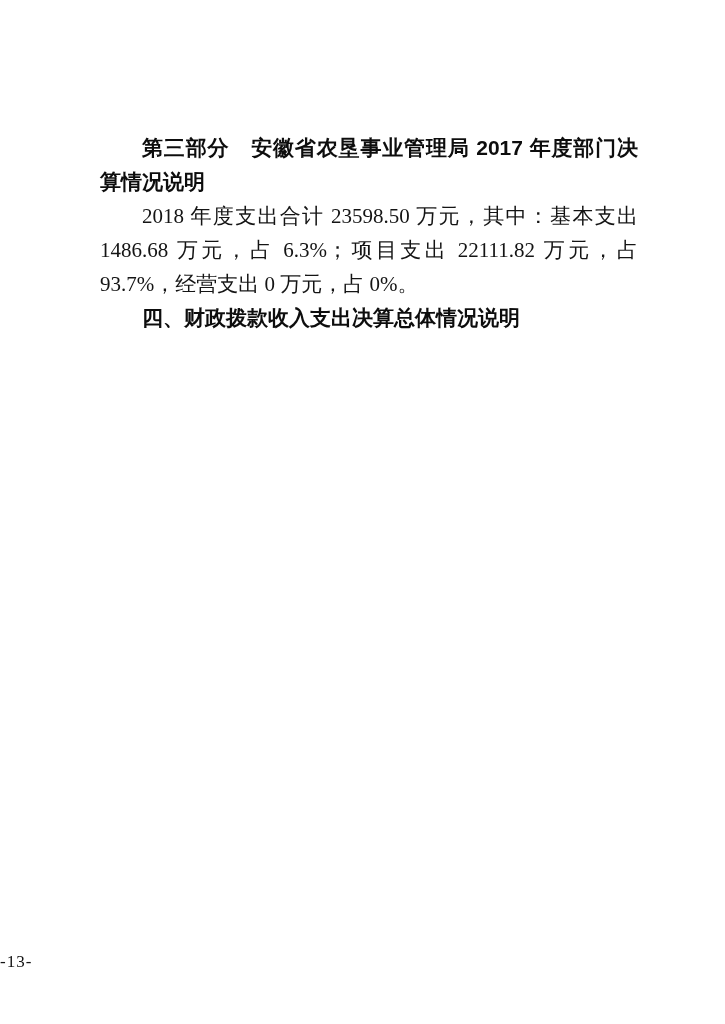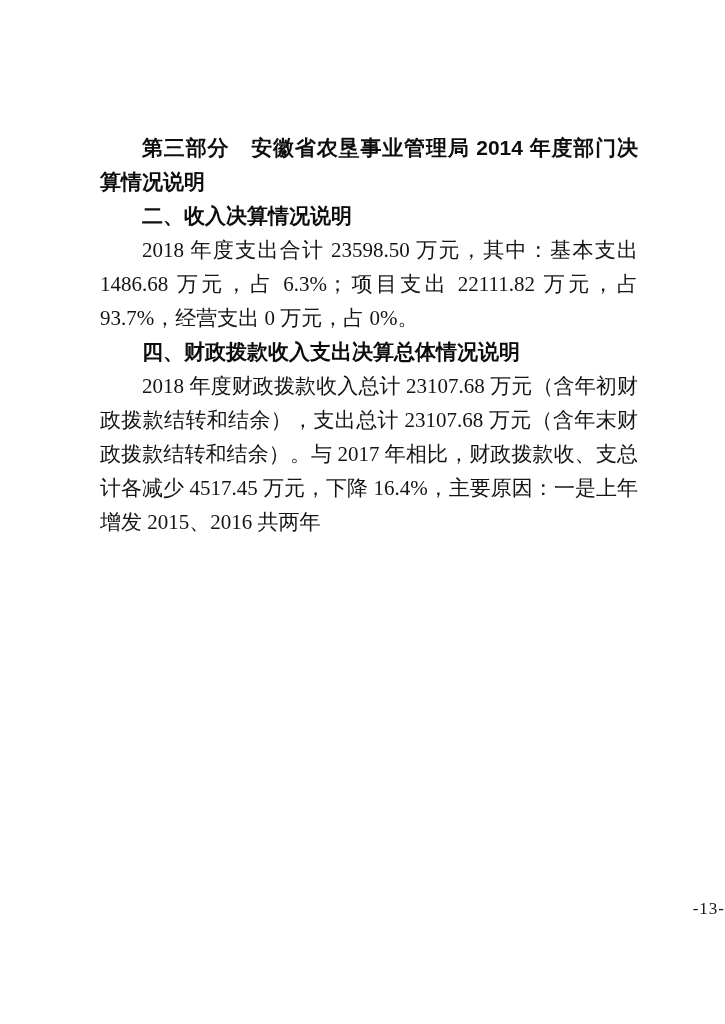--- a/index.html
+++ b/index.html
@@ -36,42 +36,40 @@
     font-weight: bold;
     font-family: "Liberation Sans", "DejaVu Sans", sans-serif;
     color: #0d0d0d;
   }
   .para {
     font-weight: normal;
   }
   .footer {
     position: absolute;
     left: 0;
-    top: 897px;
+    top: 950px;
     width: 100%;
-    text-align: right;
+    text-align: left;
     font-size: 17px;
     line-height: 24px;
     letter-spacing: 1px;
     color: #141414;
     font-family: "Liberation Serif", "DejaVu Serif", serif;
   }
 </style>
 </head>
 <body>
 
 <div class="page">
   <div class="content">
 
-    <p class="doc-title">第三部分　安徽省农垦事业管理局 2014 年度部门决算情况说明</p>
+    <p class="doc-title">第三部分　安徽省农垦事业管理局 2017 年度部门决算情况说明</p>
 
 
-    <p class="section-heading">二、收入决算情况说明</p>
 
     <p class="para">2018 年度支出合计 23598.50 万元，其中：基本支出 1486.68 万元，占 6.3%；项目支出 22111.82 万元，占 93.7%，经营支出 0 万元，占 0%。</p>
 
     <p class="section-heading">四、财政拨款收入支出决算总体情况说明</p>
-    <p class="para">2018 年度财政拨款收入总计 23107.68 万元（含年初财政拨款结转和结余），支出总计 23107.68 万元（含年末财政拨款结转和结余）。与 2017 年相比，财政拨款收、支总计各减少 4517.45 万元，下降 16.4%，主要原因：一是上年增发 2015、2016 共两年</p>
 
   </div>
 
   <div class="footer">-13-</div>
 </div>
 
 </body></html>

